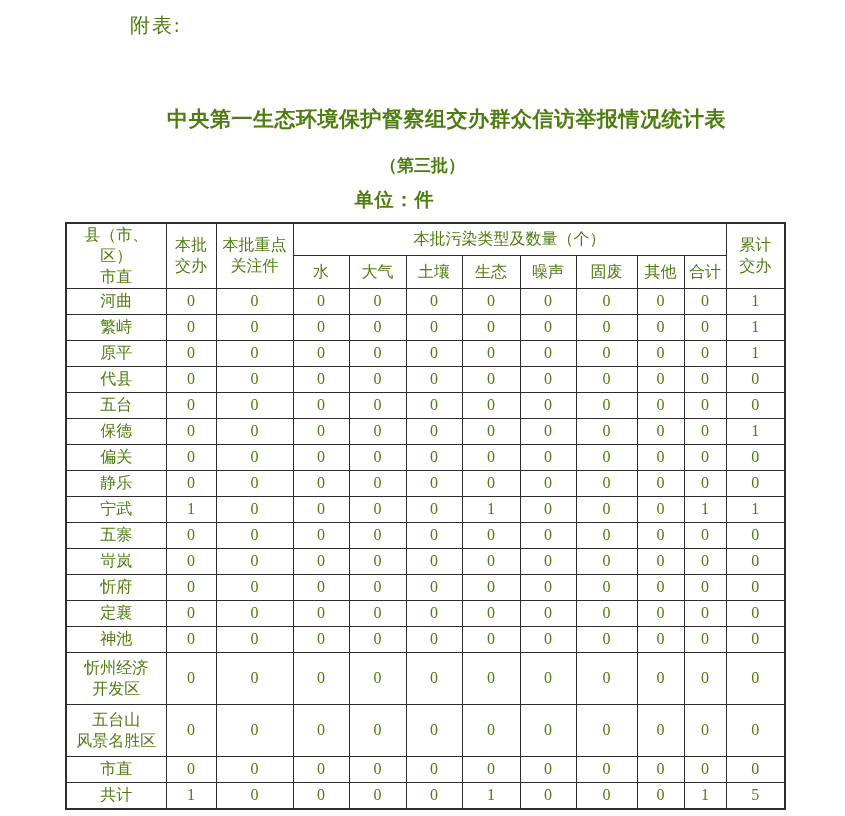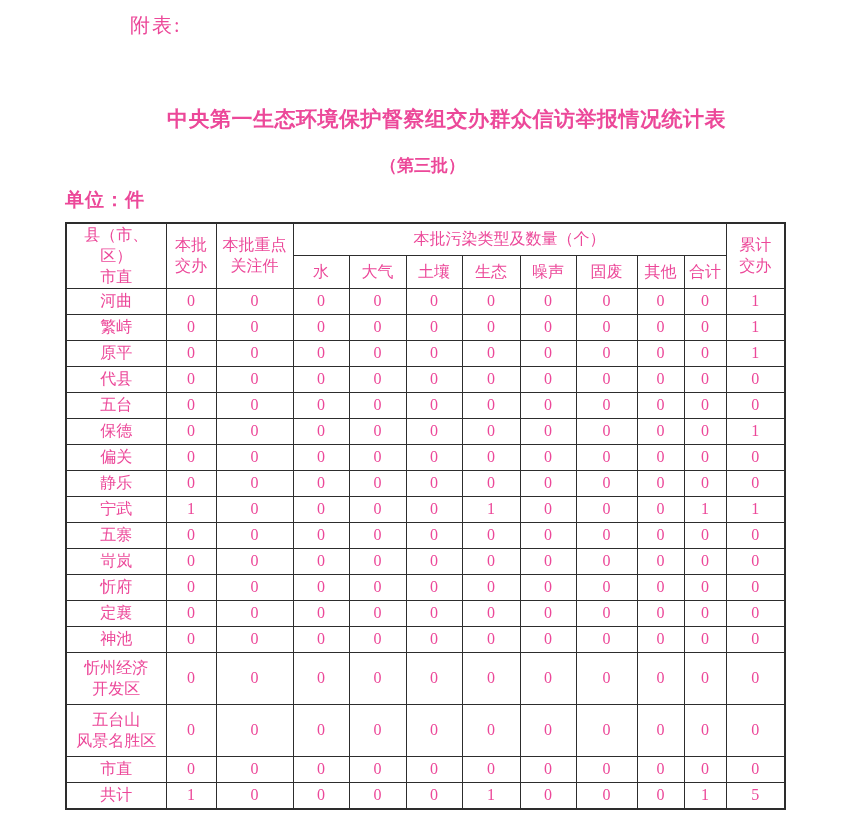--- a/index.html
+++ b/index.html
@@ -2,21 +2,21 @@
 <html><head>
 <meta charset="utf-8">
 <style>
   * { box-sizing: border-box; }
   html, body { margin: 0; padding: 0; background: #ffffff; }
   .page {
     position: relative;
     width: 845px;
     height: 816px;
     background: #ffffff;
-    color: #ec4899;
+    color: #4d7c0f;
     font-family: "Liberation Serif", "DejaVu Serif", serif;
     overflow: hidden;
   }
   .appendix {
     padding: 12px 0 0 130px;
     font-size: 20px;
     letter-spacing: 2px;
   }
   .title {
     margin: 66px 0 0 0;
@@ -29,21 +29,21 @@
   .subtitle {
     margin: 21px 0 0 0;
     text-align: center;
     font-size: 17px;
     font-weight: bold;
   }
   .unit-line {
     width: 719px;
     margin: 10px 0 0 65px;
     padding-right: 60px;
-    text-align: left;
+    text-align: center;
     font-size: 19px;
     font-weight: bold;
     letter-spacing: 1px;
   }
   table.stats {
     table-layout: fixed;
     width: 719px;
     margin: 9px 0 0 65px;
     border-collapse: collapse;
     border: 2px solid #2d2d2d;

